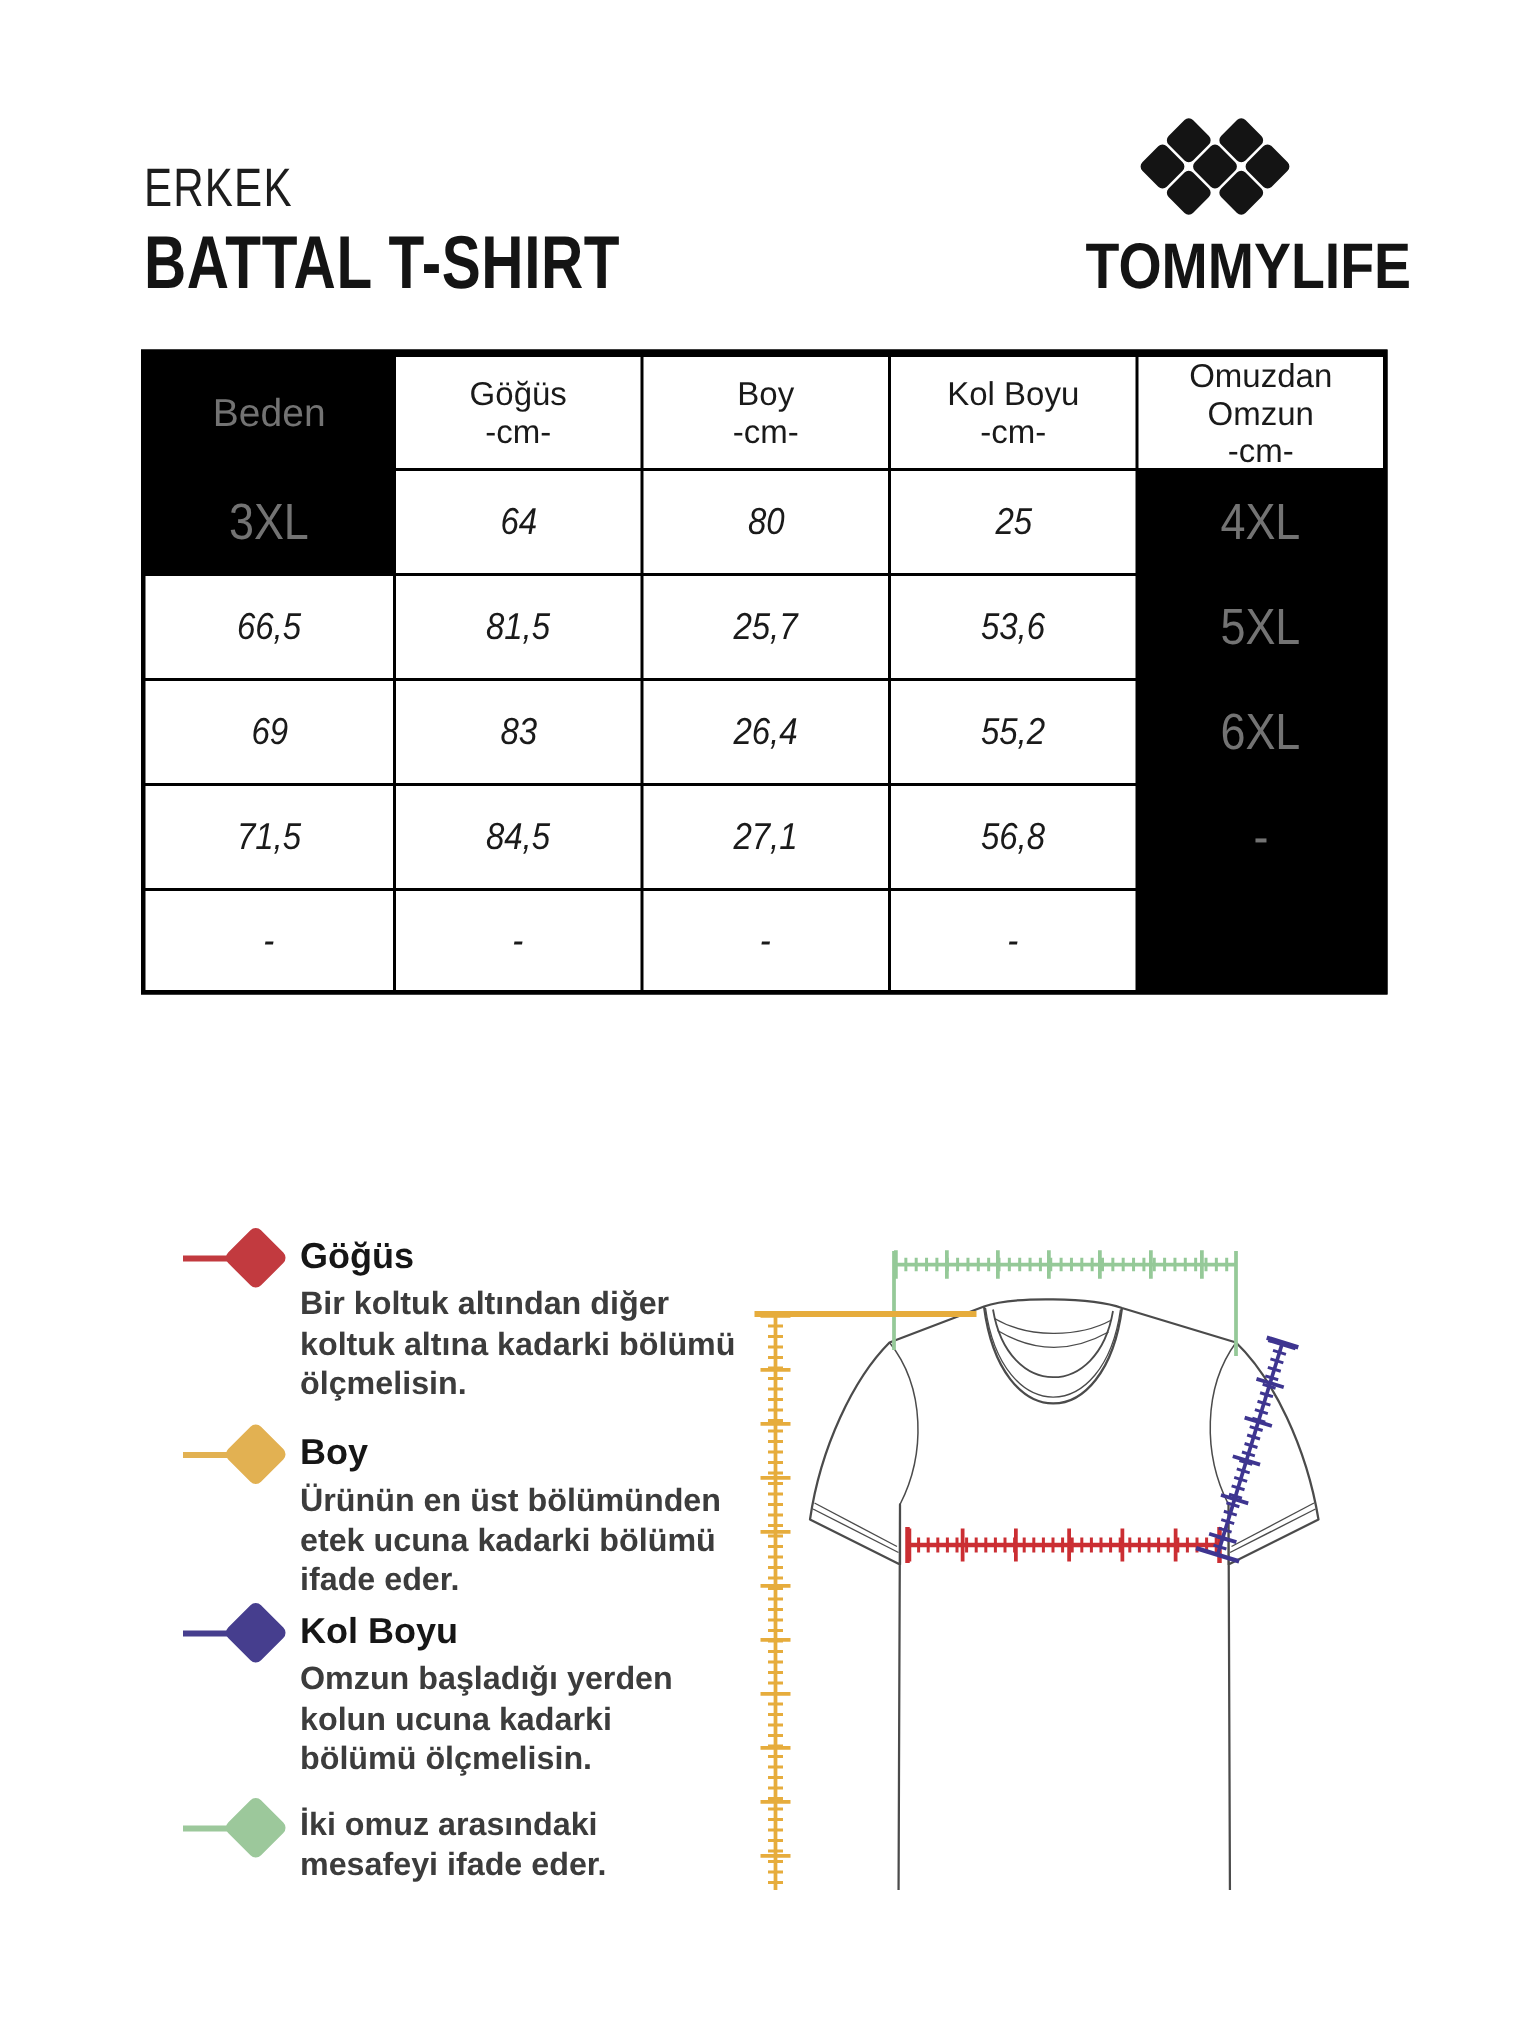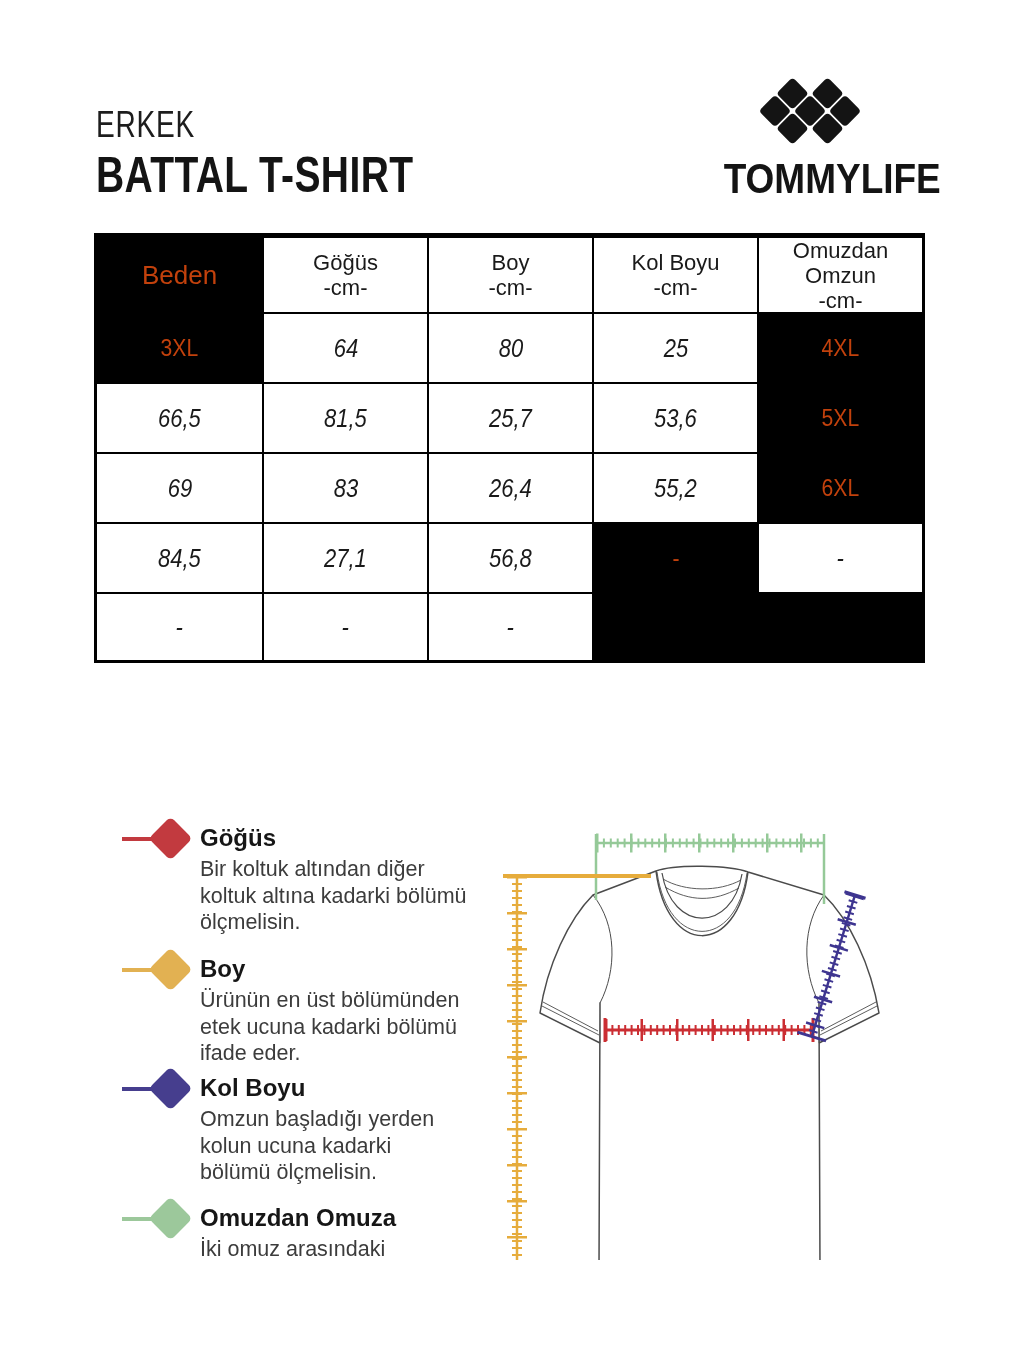--- a/index.html
+++ b/index.html
@@ -15,40 +15,40 @@
   #brand svg{display:block;margin:0 auto;}
   #brand-name{margin-top:8px;font-size:43px;font-weight:800;color:#141414;}
   #brand-name .condensed{transform:scaleX(.86);transform-origin:50% 50%;}
 
   
   #size-table{position:absolute;left:94px;top:233px;width:825px;
       display:grid;grid-template-columns:165px 163px 163px 163px 163px;
       grid-template-rows:74px 68px 68px 68px 68px 66px;
       gap:2px;background:#000;border:3px solid #000;border-top-width:5px;}
   #size-table .cell{background:#fff;display:flex;align-items:center;justify-content:center;text-align:center;}
-  #size-table .dark{background:#000;color:#c2410c;}
+  #size-table .dark{background:#000;color:#737373;}
   #size-table .head{font-size:22px;line-height:25px;white-space:pre-line;color:#1a1a1a;}
   #size-table .beden{font-size:26px;}
-  #size-table .size-label{font-size:24px;font-weight:500;}
+  #size-table .size-label{font-size:34px;font-weight:500;}
   #size-table .num{font-size:25px;font-weight:500;color:#1a1a1a;font-style:italic;}
   #size-table .num span,#size-table .size-label span{display:inline-block;transform:scaleX(.88);}
 
   
   #howto-title{position:absolute;left:0;top:722px;width:1020px;text-align:center;
       font-size:49px;font-weight:400;color:#161616;}
   #howto-title .condensed{transform:scaleX(.8);transform-origin:50% 50%;}
 
   .legend-item{position:absolute;left:122px;width:390px;}
   .legend-marker{position:absolute;left:0;top:0;width:66px;height:40px;}
   .legend-marker .line{position:absolute;left:0;top:16px;width:42px;height:4px;}
   .legend-marker .diamond{position:absolute;left:33px;top:2px;width:31px;height:31px;
       transform:rotate(45deg);border-radius:5px;}
   .legend-text{margin-left:78px;}
   .legend-text h3{margin:0;font-size:24px;line-height:33px;font-weight:700;color:#161616;}
-  .legend-text p{margin:2px 0 0 0;font-size:21.5px;line-height:26.5px;color:#3c3c3c;white-space:pre-line;}
+  .legend-text p{margin:2px 0 0 0;font-size:21.5px;line-height:26.5px;color:#3c3c3c;white-space:pre-line;font-weight:bold;}
 
   .c-red{background:#c23a3f;}
   .c-gold{background:#e2b152;}
   .c-navy{background:#463e8e;}
   .c-green{background:#9cc89b;}
 
   
   #diagram{position:absolute;left:495px;top:815px;}
 </style>
 </head>
@@ -136,20 +136,23 @@
         <span>26,4</span>
       </div>
     <div class="cell num">
         <span>55,2</span>
       </div>
 
     <div class="cell dark size-label">
         <span>6XL</span>
       </div>
     <div class="cell num">
+        <span>71,5</span>
+      </div>
+    <div class="cell num">
         <span>84,5</span>
       </div>
     <div class="cell num">
         <span>27,1</span>
       </div>
     <div class="cell num">
         <span>56,8</span>
       </div>
 
     <div class="cell dark size-label">
@@ -208,21 +211,20 @@
 bölümü ölçmelisin.</p>
     </div>
   </div>
 
   <div class="legend-item" style="top:1201px">
     <div class="legend-marker">
       <span class="line c-green"></span>
         <span class="diamond c-green"></span>
     </div>
     <div class="legend-text">
-      <h3>Omuzdan Omuza</h3>
       <p>İki omuz arasındaki
 mesafeyi ifade eder.</p>
     </div>
   </div>
 
   <svg id="diagram" width="515" height="500" viewBox="0 0 515 500">
 
     <g stroke="#4b4b4b" stroke-width="1.5" fill="none" stroke-linejoin="round">
       <path fill="#ffffff" d="M98,80 L161,56 C180,49 234,50 253,57 L329,80
                C354,104 376,150 384,198

